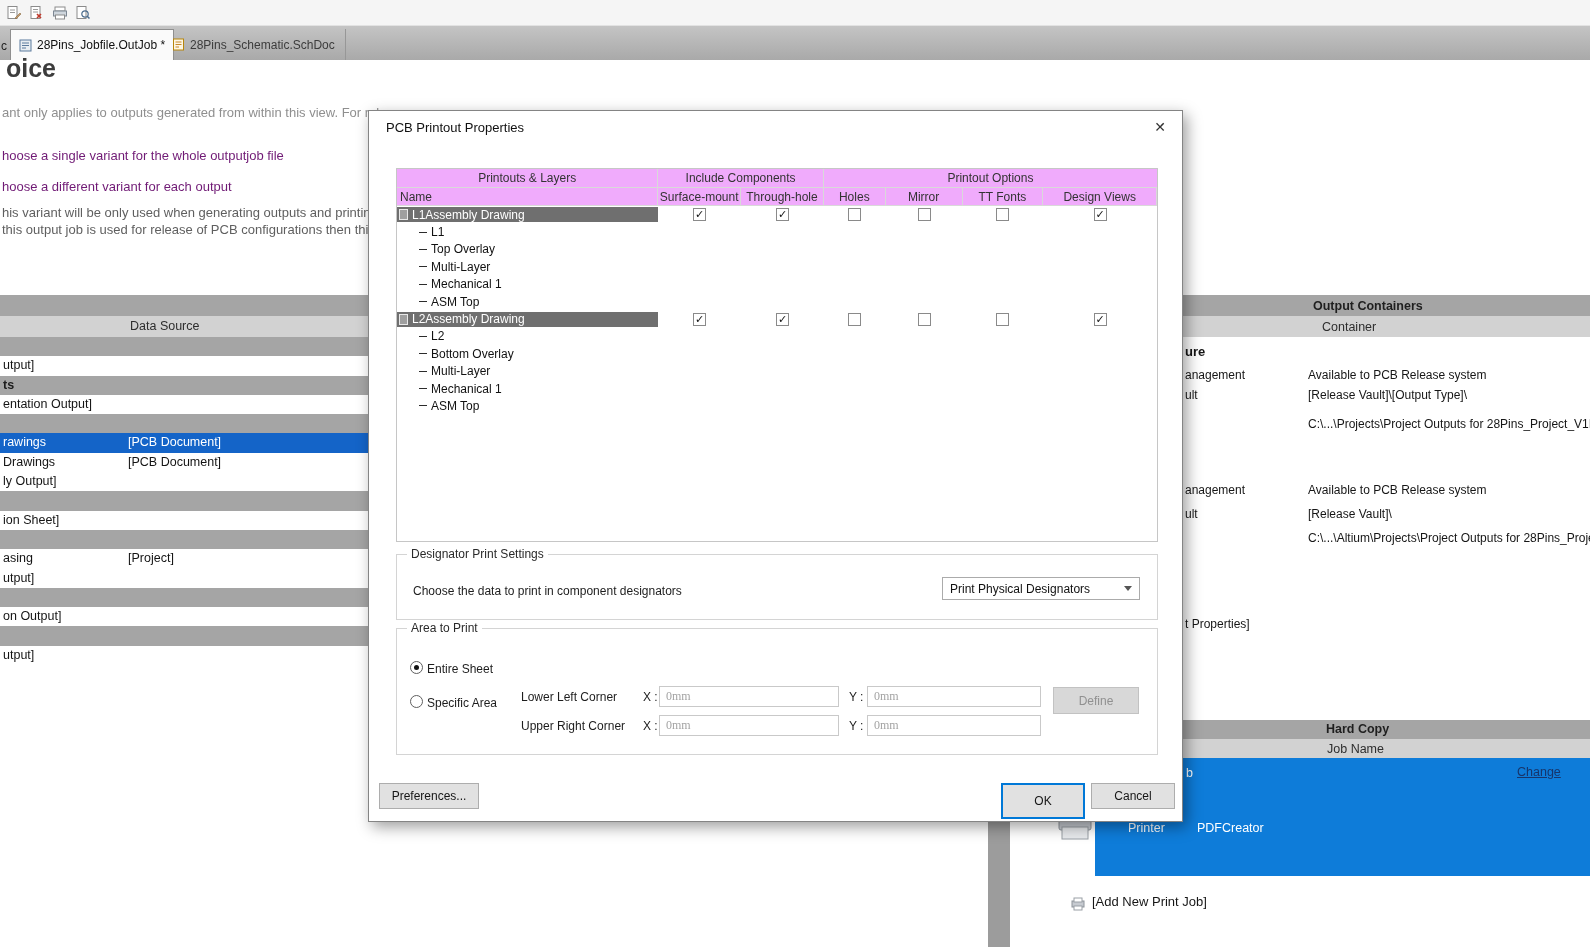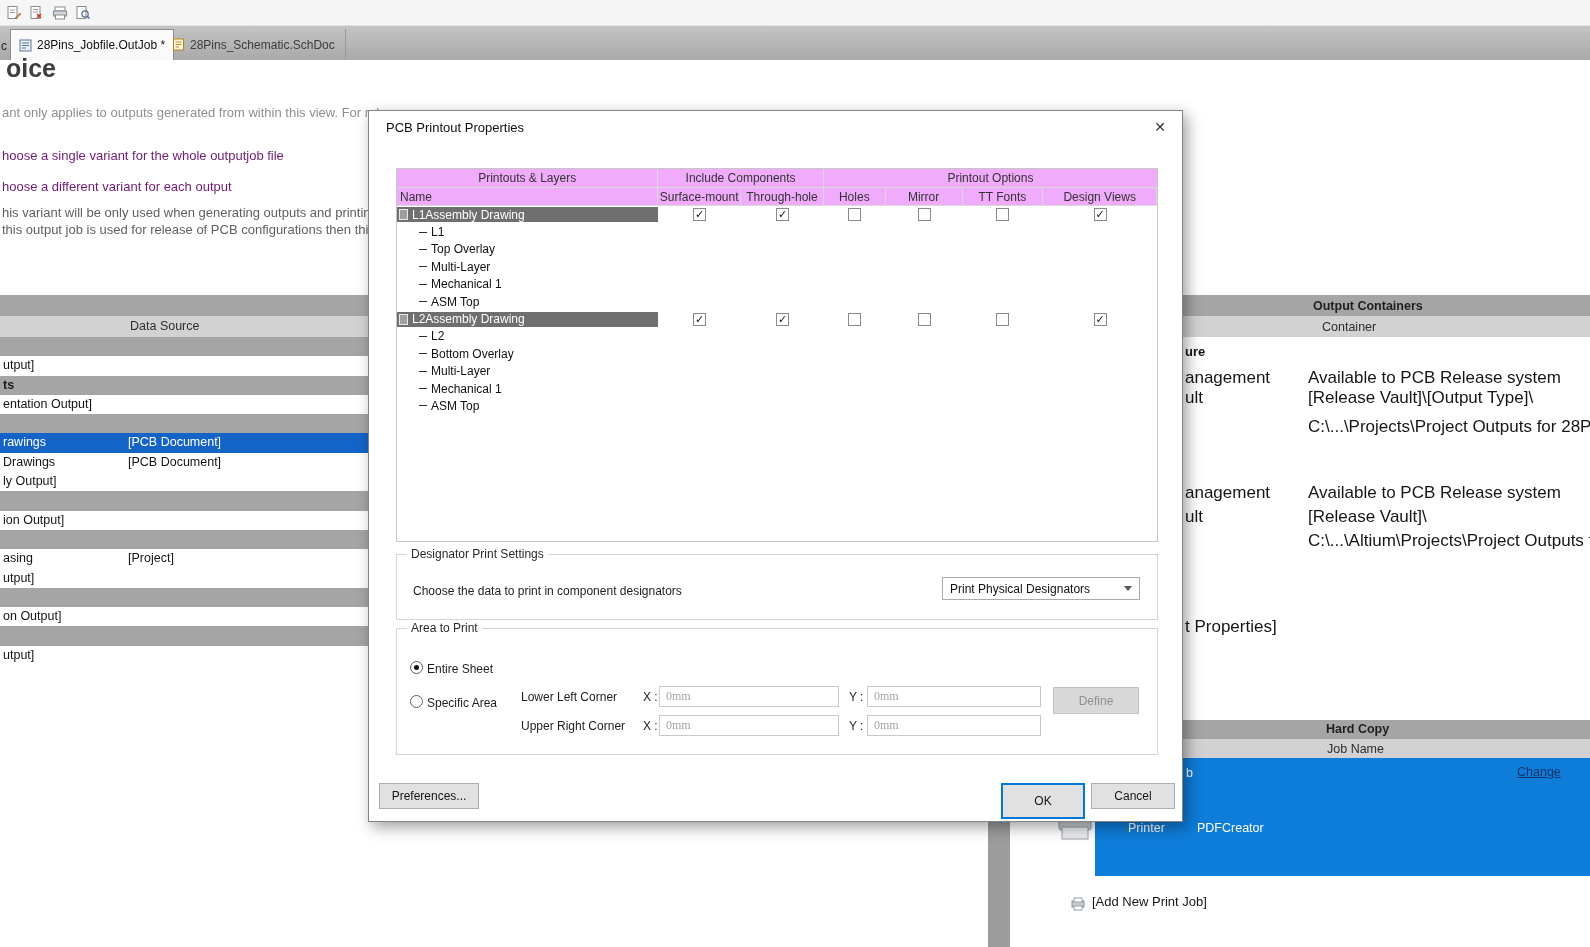--- a/index.html
+++ b/index.html
@@ -39,21 +39,21 @@
 
 .grid-rows{position:absolute;left:0;top:337px;width:988px}
 .grow{position:relative;height:19.3px;background:#fff;font-size:12.5px;color:#141414}
 .grow.cat{background:#a5a5a5;color:#1d1d1d;font-weight:bold}
 .grow.sel{background:#1464c8;color:#fff}
 .grow .nm{position:absolute;left:3px;top:2px;white-space:nowrap}
 .grow .src{position:absolute;left:128px;top:2px;white-space:nowrap}
 .vsplit{position:absolute;left:988px;top:295px;width:22px;height:652px;background:#9c9c9c}
 
 
-.rtxt{position:absolute;font-size:17px;color:#161616;white-space:nowrap}
+.rtxt{position:absolute;font-size:12px;color:#161616;white-space:nowrap}
 .rtxt.bold{font-weight:bold;font-size:13px}
 .bluejob{position:absolute;left:1095px;top:758px;width:495px;height:118px;background:#0e7cd9;cursor:pointer}
 .wtxt{position:absolute;font-size:12.5px;color:#fff;white-space:nowrap}
 .change{position:absolute;font-size:12.5px;color:#17356b;text-decoration:underline;cursor:pointer}
 .printer-svg{position:absolute;left:1056px;top:806px}
 .addjob-svg{position:absolute;left:1071px;top:897px;cursor:pointer}
 
 
 .dialog{position:absolute;left:368px;top:110px;width:815px;height:712px;background:#fff;
   border:1px solid #848484;box-shadow:4px 5px 14px rgba(0,0,0,.38);z-index:10}
@@ -199,21 +199,21 @@
         <span class="src">[PCB Document]</span>
       </div>
     <div class="grow">
         <span class="nm">ly Output]</span>
         <span class="src"></span>
       </div>
     <div class="grow cat">
         <span class="nm"></span>
       </div>
     <div class="grow">
-        <span class="nm">ion Output]</span>
+        <span class="nm">ion Sheet]</span>
         <span class="src"></span>
       </div>
     <div class="grow cat">
         <span class="nm"></span>
       </div>
     <div class="grow">
         <span class="nm">asing</span>
         <span class="src">[Project]</span>
       </div>
     <div class="grow">

